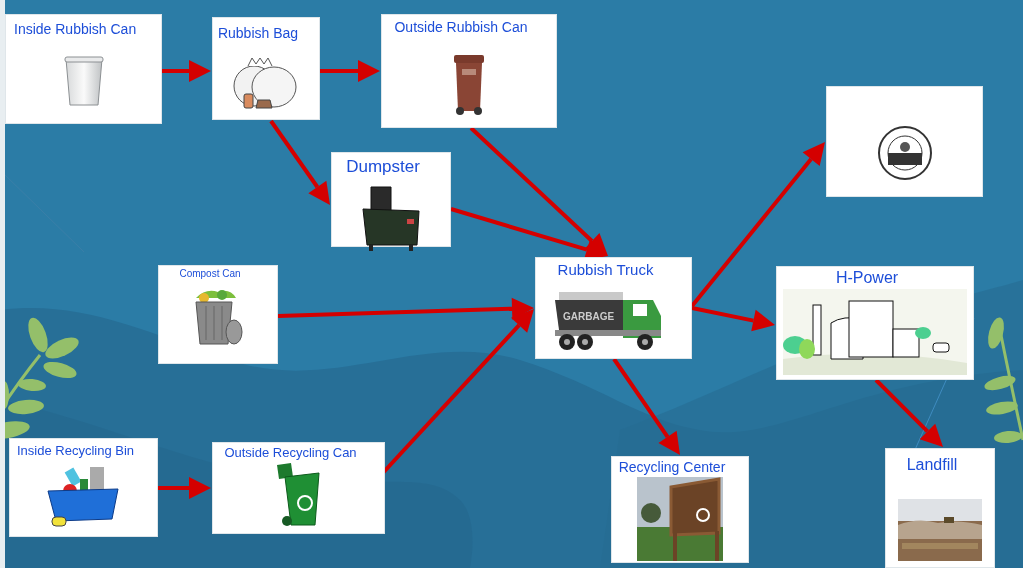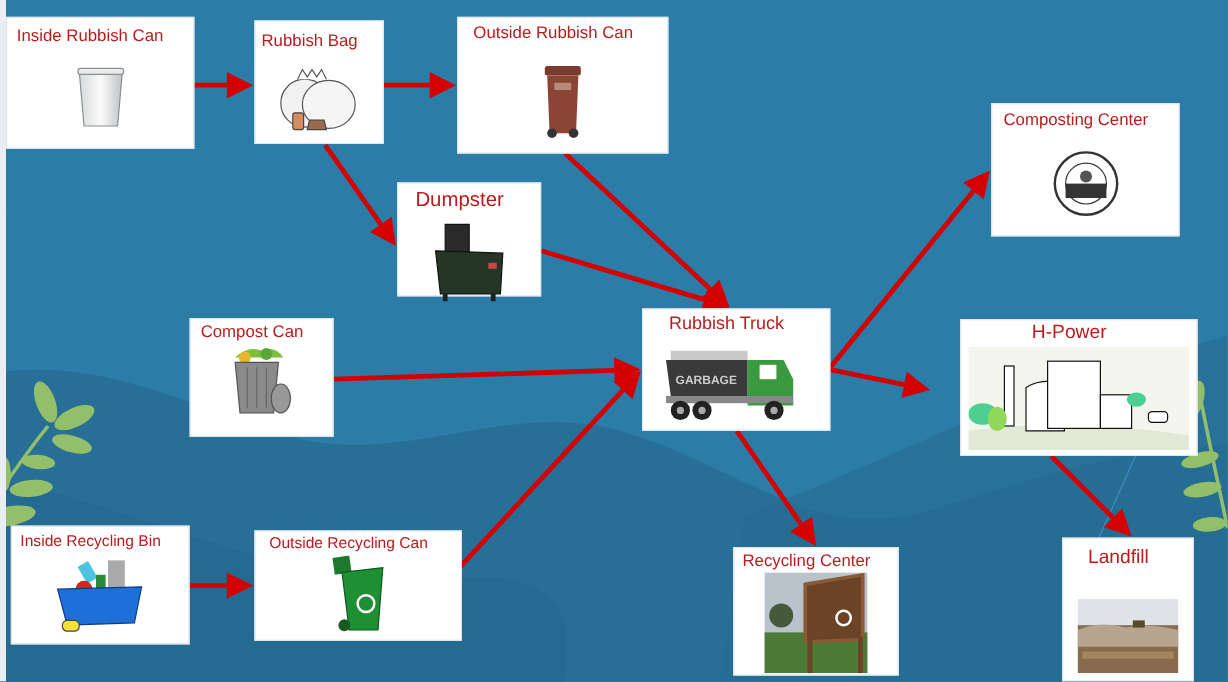--- a/index.html
+++ b/index.html
@@ -1,21 +1,21 @@
 <!DOCTYPE html>
 <html><head>
 <meta charset="utf-8">
 <style>
   html,body{margin:0;padding:0;}
   body{width:1023px;height:568px;overflow:hidden;position:relative;background:#2b7ca6;font-family:"Liberation Sans",sans-serif;}
   #stage{position:absolute;left:0;top:0;width:1023px;height:568px;}
   .bg-svg,.edge-svg{position:absolute;left:0;top:0;width:1023px;height:568px;}
   .edge-svg{z-index:2;pointer-events:none;}
   .node{position:absolute;background:#fff;box-sizing:border-box;border:1px solid #dfe6ea;z-index:3;}
-  .node .lbl{position:absolute;left:0;right:16px;text-align:center;color:#b91c1c;white-space:nowrap;}
+  .node .lbl{position:absolute;left:0;right:16px;text-align:center;color:#1d4ed8;white-space:nowrap;}
   .node .pic{position:absolute;left:50%;transform:translateX(-50%);}
   .left-strip{position:absolute;left:0;top:0;width:5px;height:568px;background:#e8eef1;z-index:1;}
 </style>
 </head>
 <body>
 
 <div id="stage">
 
   <svg class="bg-svg" viewBox="0 0 1023 568">
     <path d="M0,310 C80,300 140,330 230,360 C330,395 420,330 520,360 C600,385 640,420 700,430 C780,445 850,380 1023,370 L1023,568 L0,568 Z" fill="#276f97"></path>
@@ -144,21 +144,21 @@
     <svg class="pic" style="top:32px" width="60" height="68" viewBox="0 0 60 68">
       <path d="M10,2 L30,2 L30,26 L10,26 Z" fill="#2a2a2a" stroke="#111"></path>
       <path d="M2,24 L58,26 L56,60 L6,60 Z" fill="#263626" stroke="#111"></path>
       <rect x="46" y="34" width="7" height="5" fill="#c44"></rect>
       <rect x="8" y="60" width="4" height="6" fill="#222"></rect>
         <rect x="48" y="60" width="4" height="6" fill="#222"></rect>
     </svg>
   </div>
 
   <div class="node" style="left:158px;top:265px;width:120px;height:99px;">
-    <div class="lbl" style="top:2px;font-size:14px;">Compost Can</div>
+    <div class="lbl" style="top:2px;font-size:10px;">Compost Can</div>
     <svg class="pic" style="top:22px" width="52" height="62" viewBox="0 0 52 62">
       <path d="M4,10 Q14,0 26,4 Q38,0 44,10 Z" fill="#7cbf3c"></path>
       <circle cx="12" cy="10" r="5" fill="#e6b830"></circle>
         <circle cx="30" cy="7" r="5" fill="#58a83a"></circle>
       <path d="M4,14 L40,14 L36,56 L8,56 Z" fill="#8a8a8a" stroke="#555"></path>
       <line x1="14" y1="18" x2="14" y2="52" stroke="#666"></line>
         <line x1="22" y1="18" x2="22" y2="52" stroke="#666"></line>
         <line x1="30" y1="18" x2="30" y2="52" stroke="#666"></line>
       <ellipse cx="42" cy="44" rx="8" ry="12" fill="#999" stroke="#555"></ellipse>
     </svg>
@@ -176,30 +176,29 @@
       <circle cx="18" cy="50" r="8" fill="#222"></circle>
         <circle cx="18" cy="50" r="3" fill="#aaa"></circle>
       <circle cx="36" cy="50" r="8" fill="#222"></circle>
         <circle cx="36" cy="50" r="3" fill="#aaa"></circle>
       <circle cx="96" cy="50" r="8" fill="#222"></circle>
         <circle cx="96" cy="50" r="3" fill="#aaa"></circle>
     </svg>
   </div>
 
   <div class="node" style="left:826px;top:86px;width:157px;height:111px;">
-    <div class="lbl" style="top:4px;font-size:14px;">Composting Center</div>
     <svg class="pic" style="top:38px" width="56" height="56" viewBox="0 0 56 56">
       <circle cx="28" cy="28" r="26" fill="#fff" stroke="#333" stroke-width="2"></circle>
       <circle cx="28" cy="28" r="17" fill="#fff" stroke="#333"></circle>
       <rect x="11" y="28" width="34" height="12" fill="#333"></rect>
       <circle cx="28" cy="22" r="5" fill="#555"></circle>
     </svg>
   </div>
 
-  <div class="node" style="left:776px;top:266px;width:198px;height:114px;margin-left:24px;">
+  <div class="node" style="left:776px;top:266px;width:198px;height:114px;">
     <div class="lbl" style="top:2px;font-size:16px;">H-Power</div>
     <svg class="pic" style="top:22px" width="184" height="86" viewBox="0 0 184 86">
       <rect x="0" y="0" width="184" height="86" fill="#f4f6ee"></rect>
       <path d="M0,70 Q90,58 184,74 L184,86 L0,86 Z" fill="#e2e8d6"></path>
       <rect x="30" y="16" width="8" height="50" fill="#fff" stroke="#111"></rect>
       <path d="M48,34 Q60,26 80,30 L80,70 L48,70 Z" fill="#fff" stroke="#111"></path>
       <rect x="66" y="12" width="44" height="56" fill="#fff" stroke="#111"></rect>
       <rect x="110" y="40" width="26" height="28" fill="#fff" stroke="#111"></rect>
       <ellipse cx="12" cy="56" rx="12" ry="9" fill="#4ccf90"></ellipse>
       <ellipse cx="24" cy="60" rx="8" ry="10" fill="#8fd85a"></ellipse>

